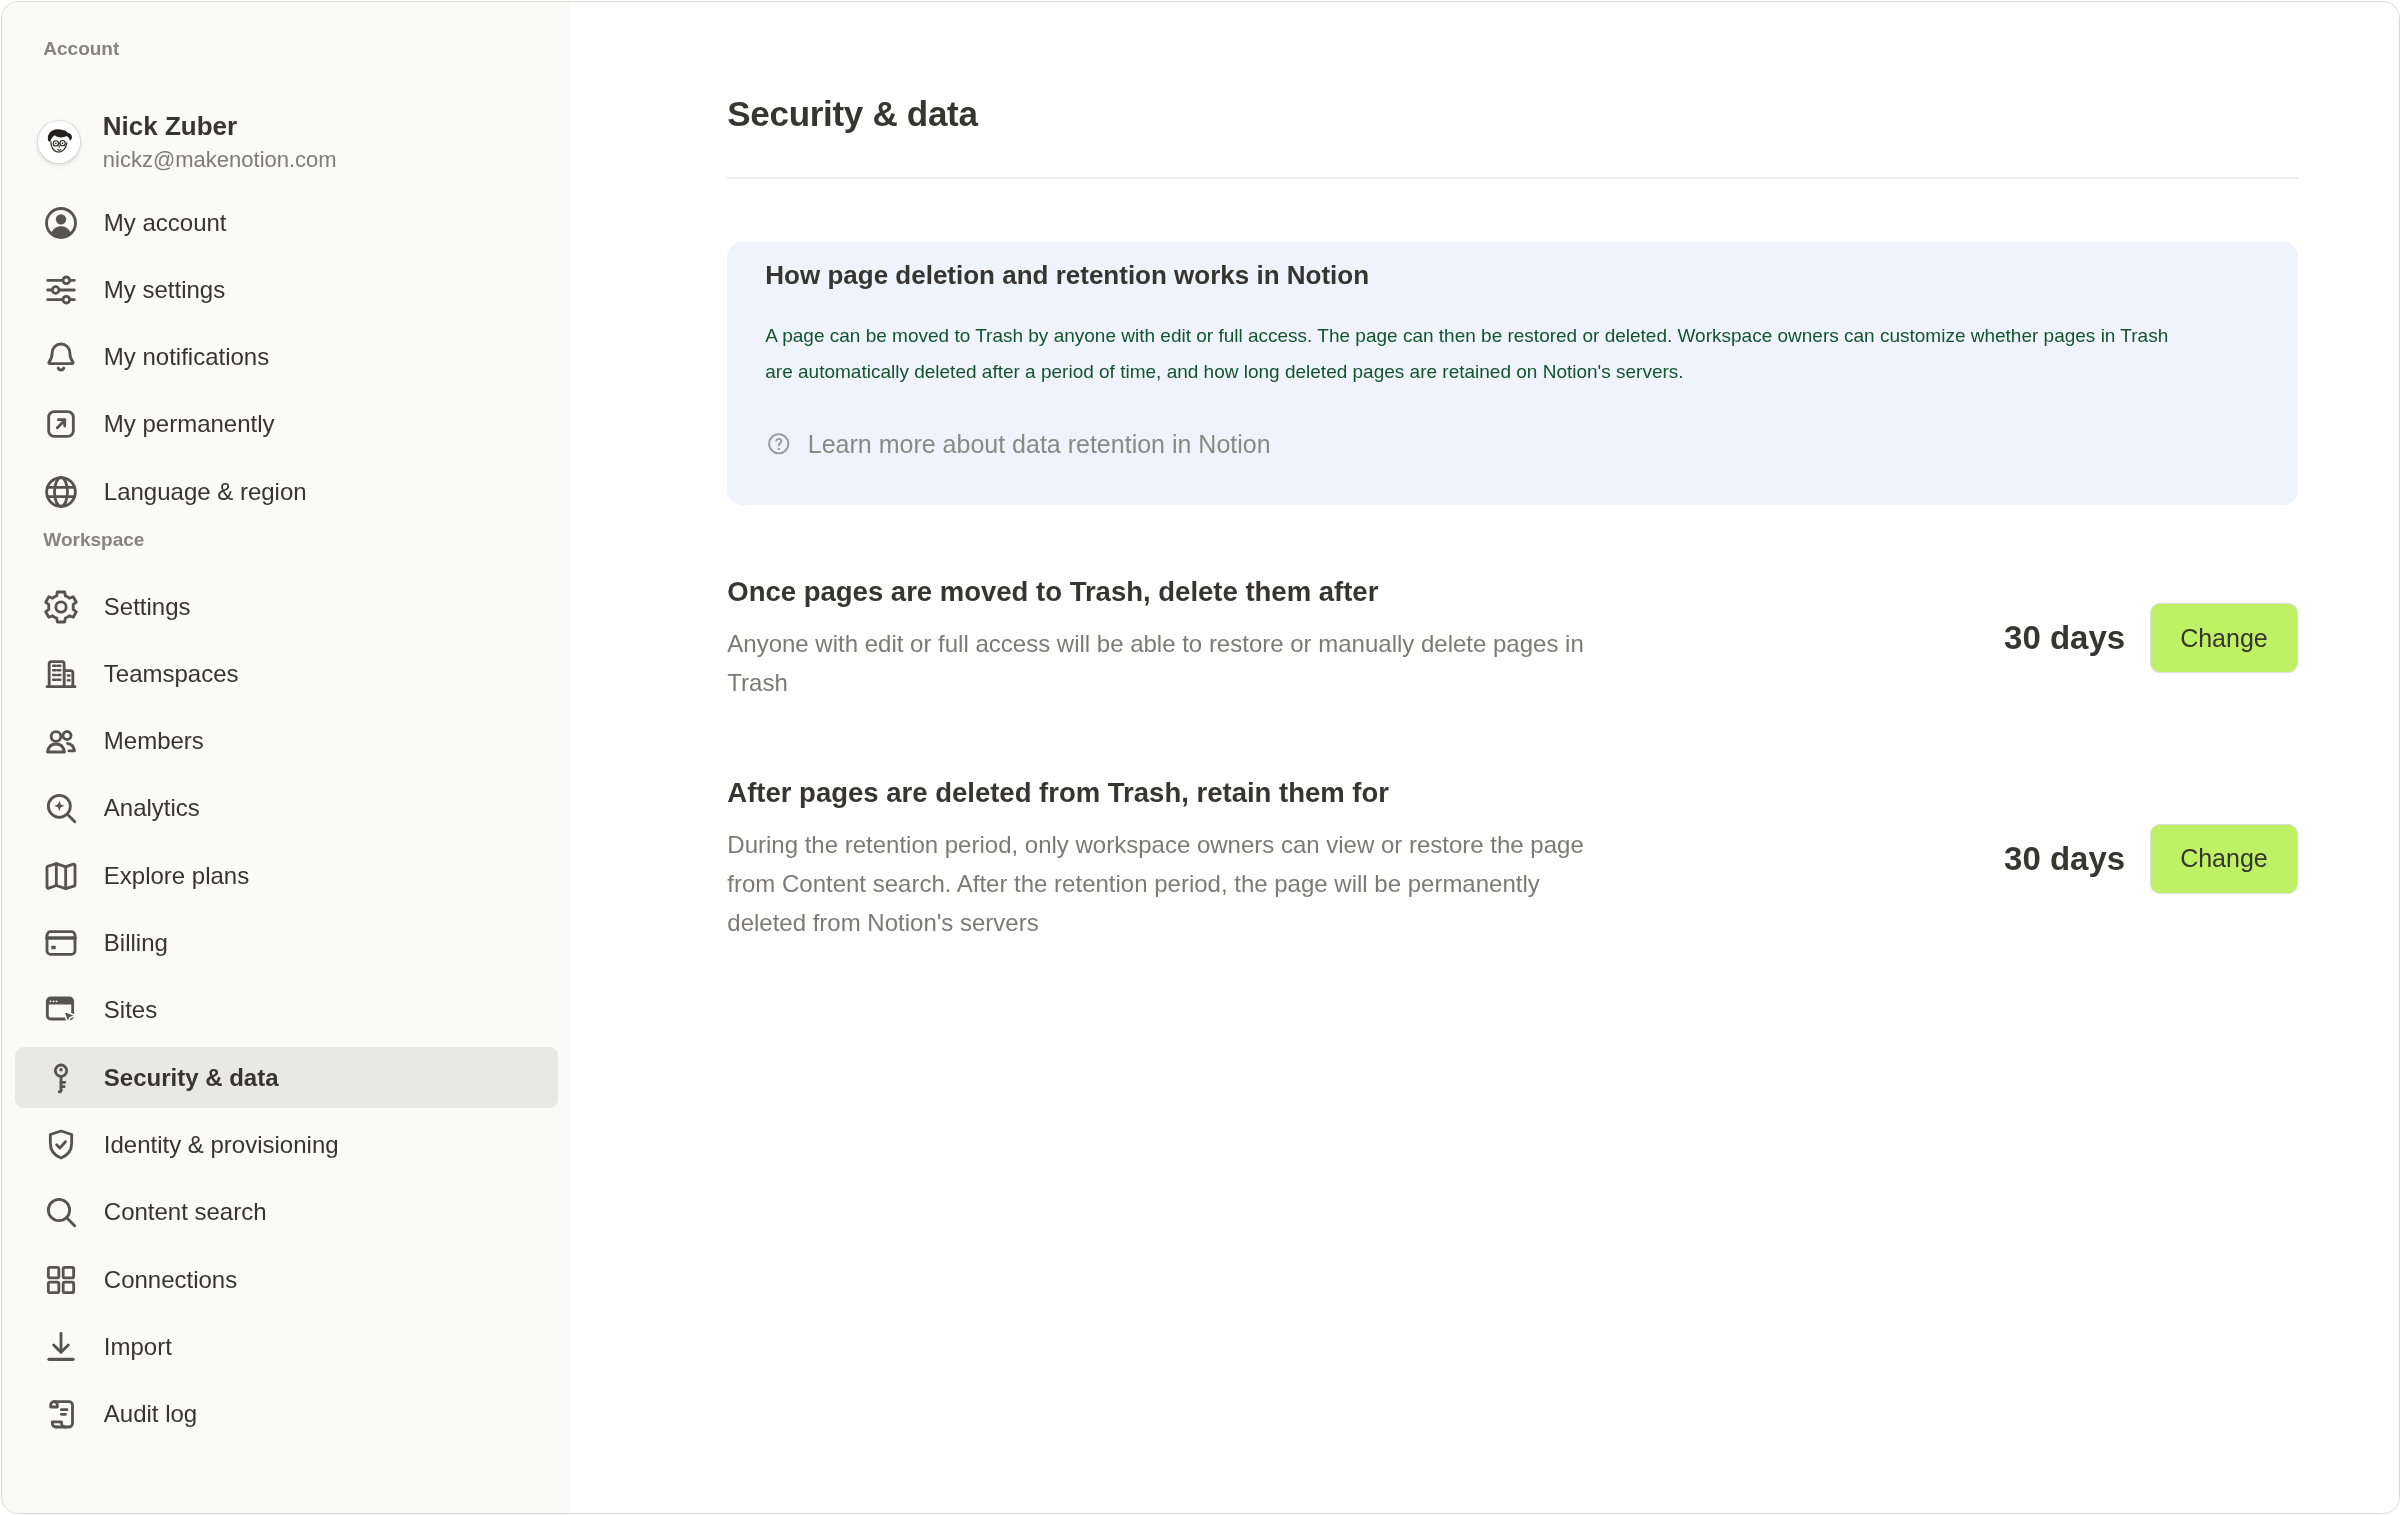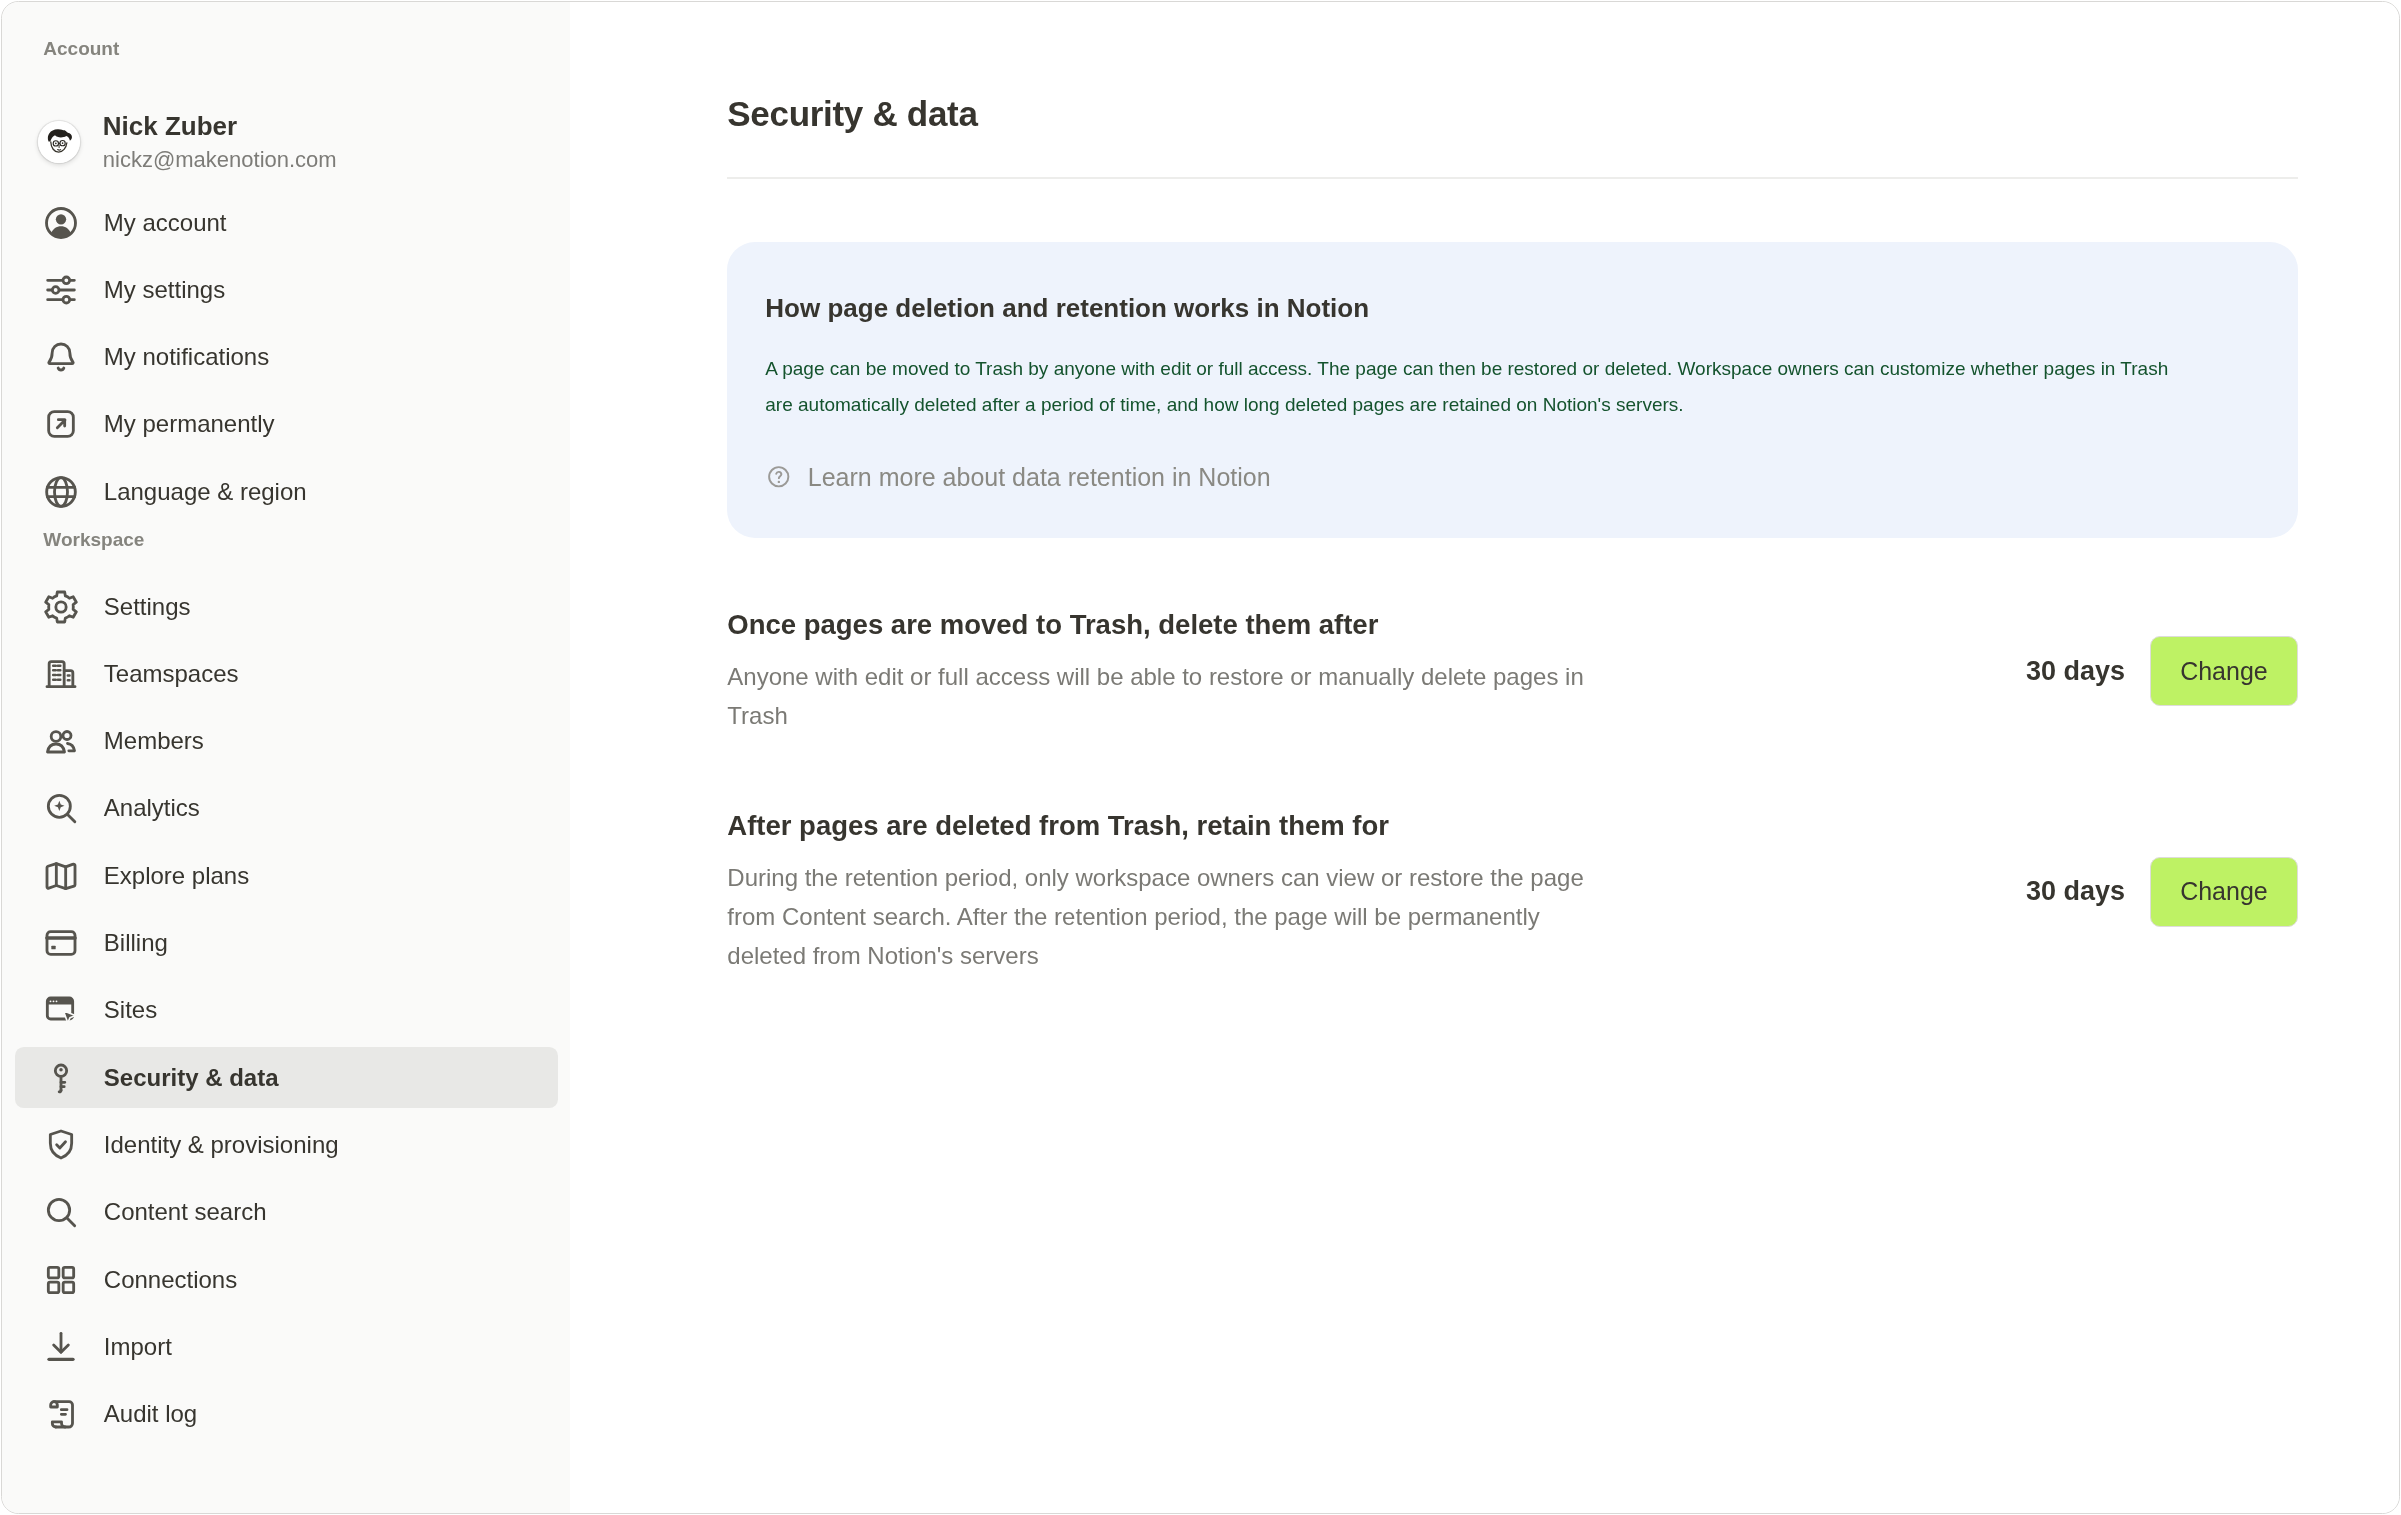--- a/index.html
+++ b/index.html
@@ -32,36 +32,36 @@
   .main { flex:1; padding:94px 101px 0 157px; background:#fff; }
   .page-title { font-size:35px; font-weight:700; line-height:36px; letter-spacing:-0.3px; }
   .title-divider { height:1.3px; background:#ededeb; margin-top:45px; }
   .tabs { display:flex; gap:41px; padding-left:33px; margin-top:71px; border-bottom:1.3px solid #ededeb; }
   .tab { position:relative; font-size:26px; line-height:31px; padding-bottom:27.5px;
          color:#9b9a97; cursor:pointer; }
   .tab.active { color:#37352f; font-weight:700; }
   .tab.active::after { content:''; position:absolute; left:-2.5px; right:-2.5px; bottom:-1.3px;
                        height:7.5px; background:#37352f; border-radius:1.9px; }
 
-  .info-box { margin-top:63px; background:#eef3fc; border-radius:28px; padding:49px 38px 44px 38px; }
+  .info-box { margin-top:63px; background:#eef3fc; border-radius:15px; padding:16px 38px 44px 38px; }
   .info-box-title { font-size:26px; font-weight:700; line-height:35px; }
   .info-box-body { margin-top:25px; font-size:19px; line-height:36px; color:#14532d; max-width:1413px; }
   .learn-more { margin-top:38px; display:flex; align-items:center; gap:15px; color:#8a8983;
                 font-size:25px; line-height:33px; cursor:pointer; width:fit-content; }
   .learn-more .help-icon { width:27.5px; height:27.5px; color:#9b9a97; display:flex; }
   .learn-more .help-icon svg { width:100%; height:100%; }
 
   .setting-row { display:flex; align-items:center; }
   .setting-row.first { margin-top:70px; }
   .setting-row.second { margin-top:74px; }
   .setting-text { max-width:894px; }
   .setting-title { font-size:27.5px; font-weight:700; line-height:34px; }
   .setting-desc { margin-top:15px; font-size:24px; line-height:39px; color:#7b7a75; }
   .setting-controls { margin-left:auto; display:flex; align-items:center; gap:25px; }
-  .setting-value { font-size:27px; font-weight:700; white-space:nowrap; }
+  .setting-value { font-size:33px; font-weight:700; white-space:nowrap; }
   .change-button { height:70px; padding:0 29px; background:#bef264; border:1.3px solid #dedcda;
                    border-radius:10px; font-size:25px; color:#37352f; cursor:pointer;
                    font-family:inherit; }
 </style>
 </head>
 <body>
 
 <div class="modal">
 
   <aside class="sidebar">

